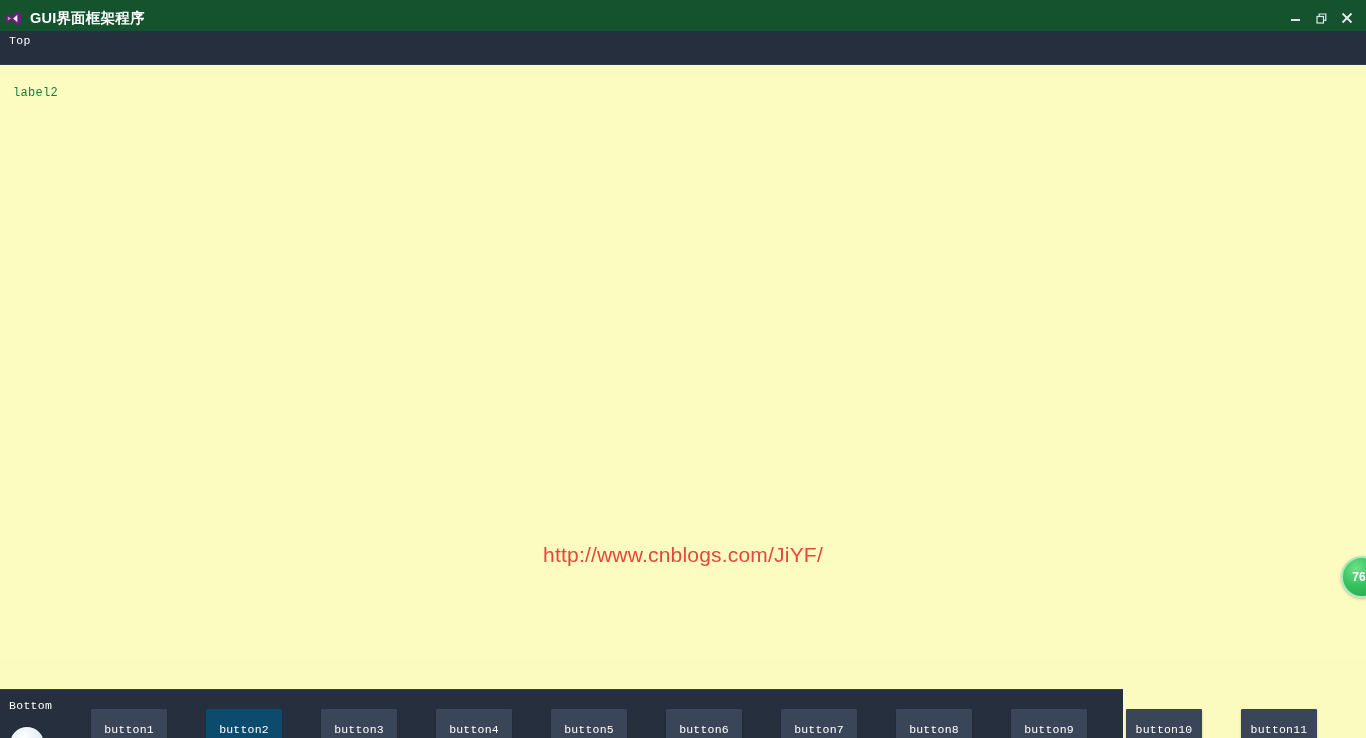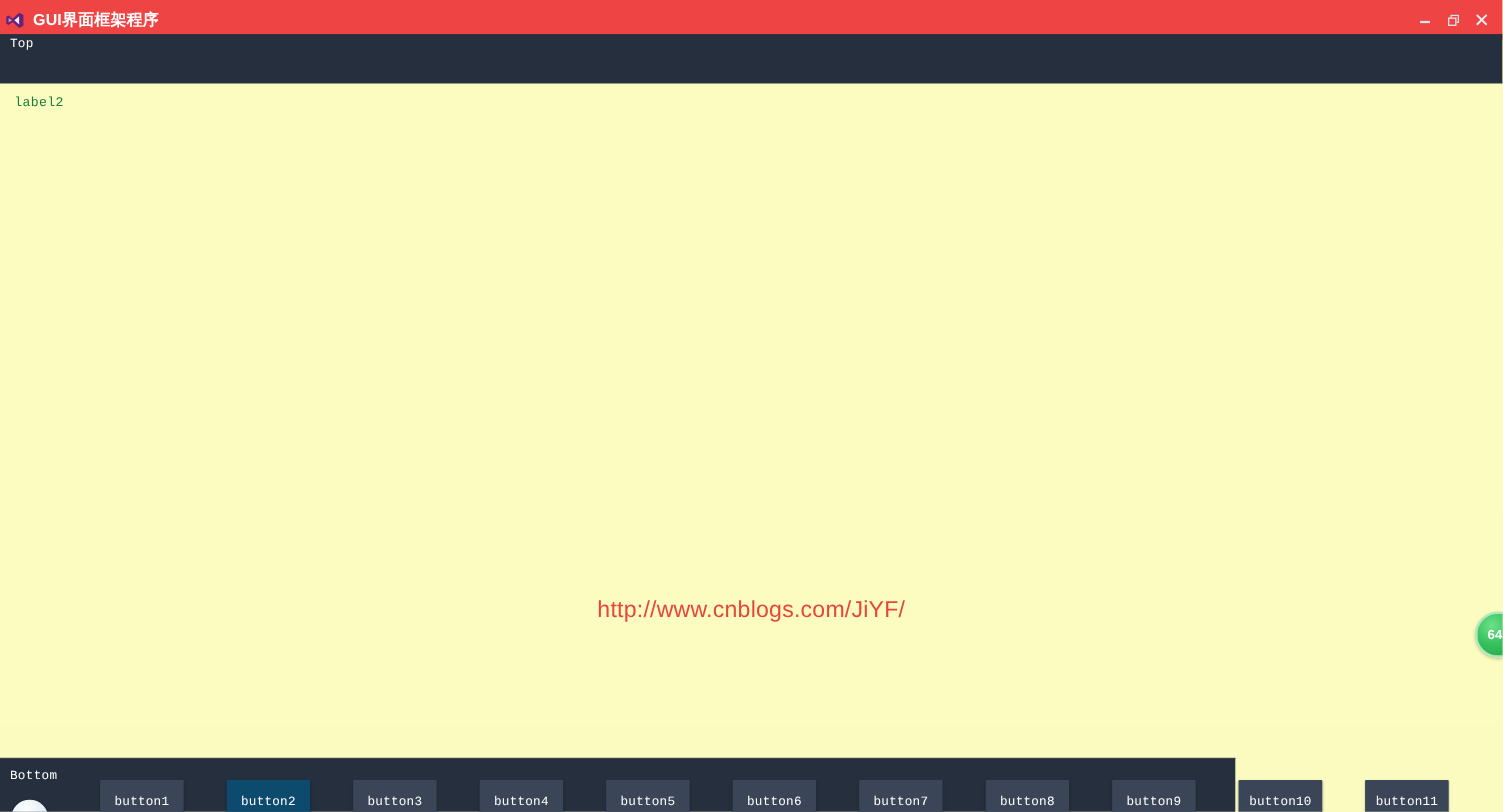--- a/index.html
+++ b/index.html
@@ -18,21 +18,21 @@
     height: 738px;
     overflow: hidden;
   }
 
   
   .titlebar {
     position: absolute;
     left: 0; top: 0;
     width: 1366px;
     height: 36px;
-    background: #ef4444;
+    background: #14532d;
     display: flex;
     align-items: center;
     box-sizing: border-box;
   }
   .vs-logo {
     width: 26px;
     height: 31px;
     display: flex;
     align-items: center;
     justify-content: center;
@@ -69,21 +69,21 @@
     cursor: default;
   }
   .win-btn.close { font-size: 15px; }
   .win-btn svg { display: block; }
 
   
   .top-panel {
     position: absolute;
     left: 0; top: 31px;
     width: 1366px;
-    height: 45px;
+    height: 34px;
     background: #262f3d;
     box-sizing: border-box;
     border-bottom: 1px solid #2f3a49;
   }
   .top-label {
     position: absolute;
     left: 9px;
     top: 3px;
     color: #ffffff;
     font-size: 11.5px;
@@ -251,21 +251,21 @@
   <div class="top-panel">
     <div class="top-label">Top</div>
   </div>
 
   <div class="center">
     <div class="label2">label2</div>
     <div class="url-text">http://www.cnblogs.com/JiYF/</div>
   </div>
 
   <div class="green-badge">
-    <span>64</span>
+    <span>76</span>
   </div>
 
   <div class="bottom-panel">
     <div class="bottom-label">Bottom</div>
     <div class="btn-row">
       <div class="gui-btn">button1</div>
       <div class="gui-btn active">button2</div>
       <div class="gui-btn">button3</div>
       <div class="gui-btn">button4</div>
       <div class="gui-btn">button5</div>

